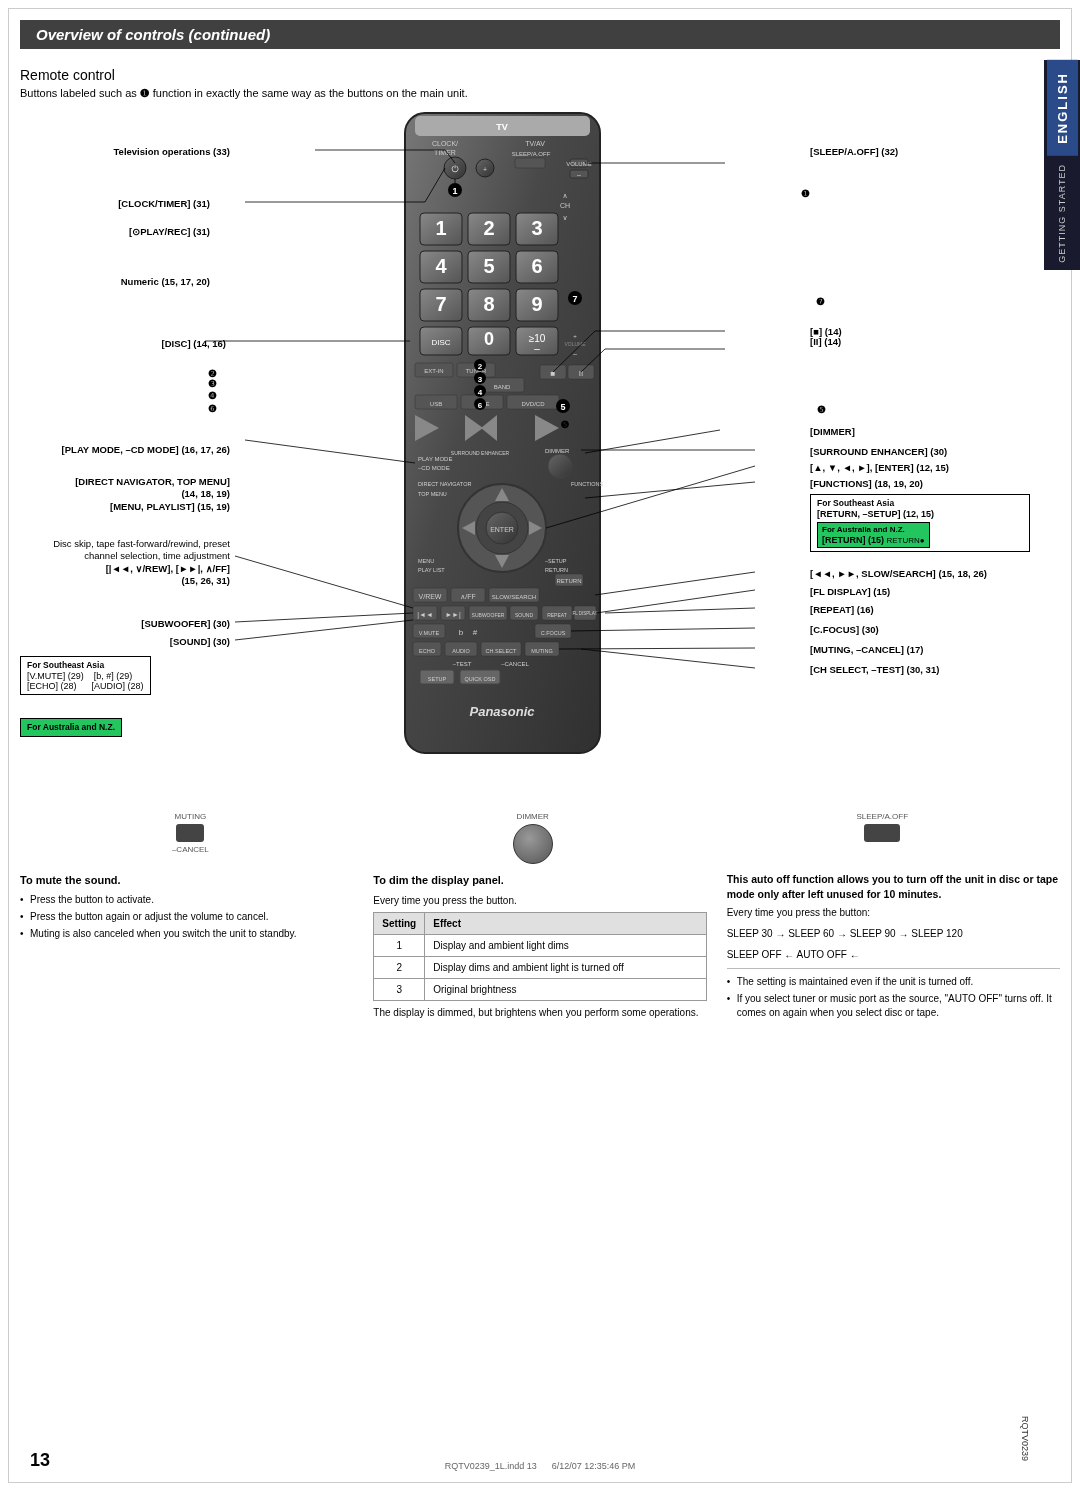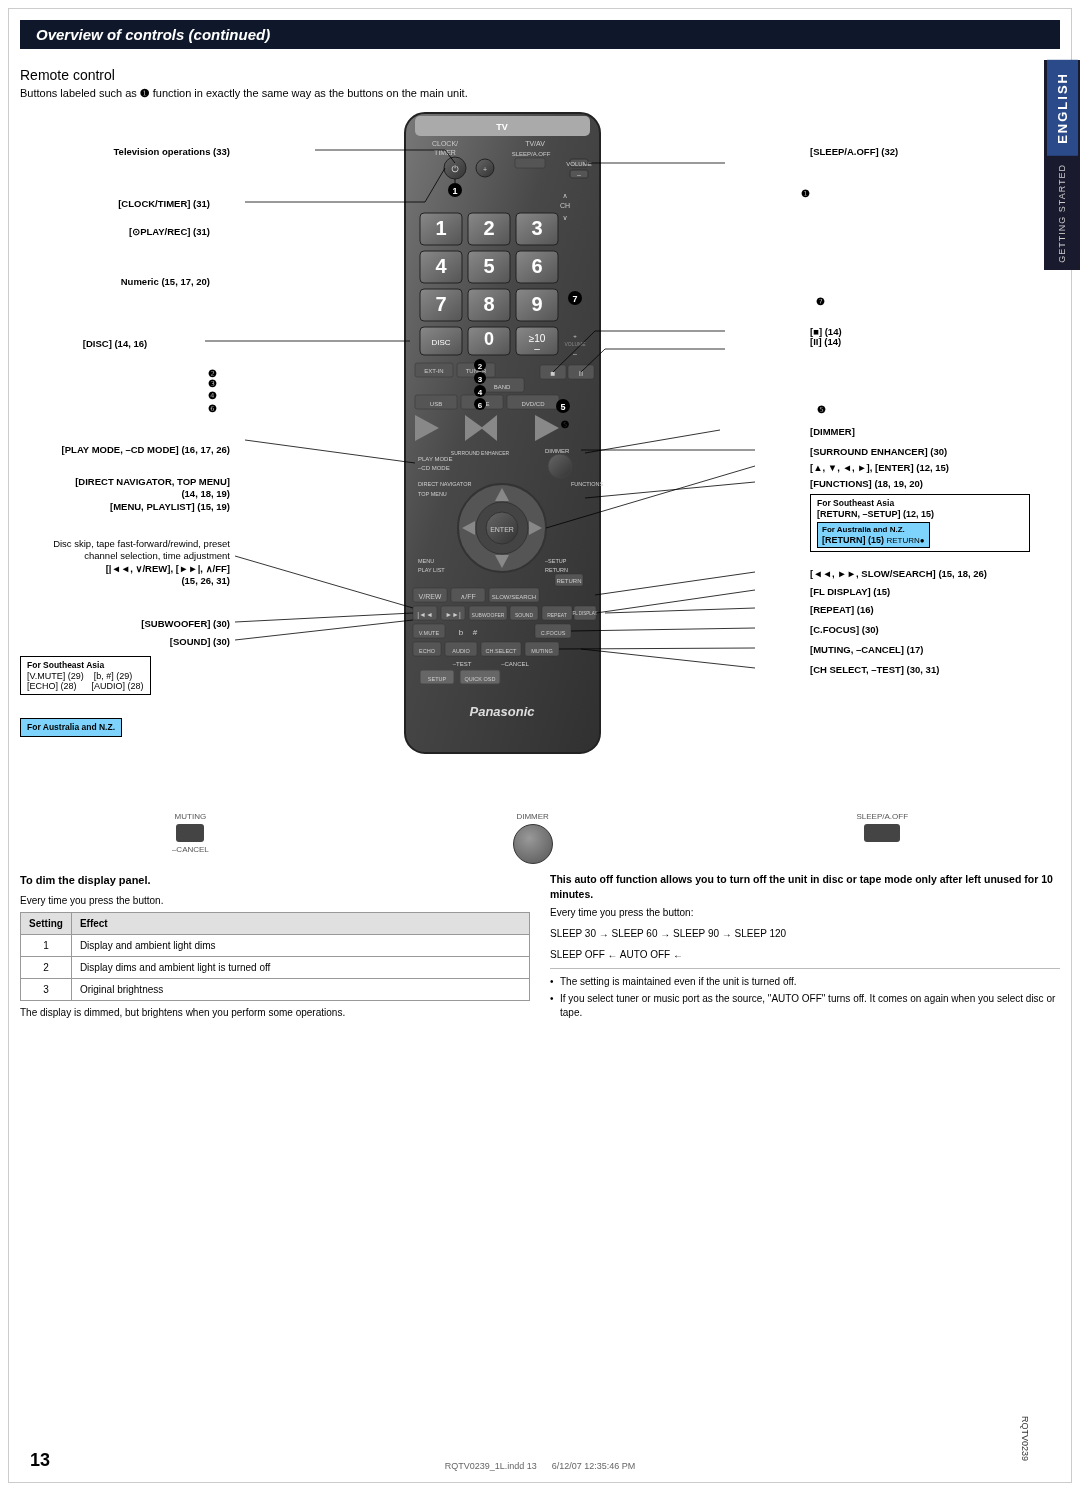--- a/index.html
+++ b/index.html
@@ -16,21 +16,21 @@
     
     .page-border {
       position: absolute;
       top: 8px; left: 8px; right: 8px; bottom: 8px;
       border: 1px solid #ccc;
       pointer-events: none;
     }
 
     
     .header-bar {
-      background: #0f172a;
+      background: #404040;
       margin: 20px 20px 0 20px;
       padding: 6px 16px;
     }
     .header-bar span {
       color: #fff;
       font-style: italic;
       font-weight: bold;
       font-size: 15px;
     }
 
@@ -94,21 +94,21 @@
     .callout-box {
       border: 1.5px solid #000;
       padding: 3px 6px;
       font-size: 9px;
       display: inline-block;
     }
     .callout-box.southeast-asia {
       background: #fff;
     }
     .callout-box.australia {
-      background: #7dd3fc;
+      background: #22c55e;
     }
     .callout-box-title {
       font-weight: bold;
       font-size: 8.5px;
       margin-bottom: 1px;
     }
 
     .bullet-list {
       list-style: none;
       padding: 0;
@@ -321,21 +321,21 @@
     </div>
 
     <div class="label-left" style="top:118px; left:0; width:190px;">
       <span class="label-bold">[⊙PLAY/REC] (31)</span>
     </div>
 
     <div class="label-left" style="top:168px; left:0; width:190px;">
       <span class="label-bold">Numeric (15, 17, 20)</span>
     </div>
 
-    <div class="label-left" style="top:230px; left:0; width:190px;text-align:center;">
+    <div class="label-left" style="top:230px; left:16px; width:190px;">
       <span class="label-bold">[DISC] (14, 16)</span>
     </div>
 
     <div style="position:absolute; top:270px; left:188px; font-size:10px; font-weight:bold;">❸</div>
     <div style="position:absolute; top:282px; left:188px; font-size:10px; font-weight:bold;">❹</div>
     <div style="position:absolute; top:260px; left:188px; font-size:10px; font-weight:bold;">❷</div>
     <div style="position:absolute; top:295px; left:188px; font-size:10px; font-weight:bold;">❻</div>
 
     <div class="label-left" style="top:336px; left:0; width:210px;">
       <span class="label-bold">[PLAY MODE, –CD MODE] (16, 17, 26)</span>
@@ -694,20 +694,28 @@
     <div class="dimmer-circle"></div>
   </div>
   <div class="small-fig">
     <div style="font-size:8px; color:#555;">SLEEP/A.OFF</div>
     <div class="sleep-rect"></div>
   </div>
 </div>
 
 <div class="bottom-info-area">
 
+  <div class="info-box">
+    <div class="info-box-title">To mute the sound.</div>
+    <ul class="bullet-list">
+      <li>Press the button to activate.</li>
+      <li>Press the button again or adjust the volume to cancel.</li>
+      <li>Muting is also canceled when you switch the unit to standby.</li>
+    </ul>
+  </div>
 
   <div class="info-box">
     <div class="info-box-title">To dim the display panel.</div>
     <div class="info-box-subtitle">Every time you press the button.</div>
     <table class="setting-table">
       <thead>
         <tr>
           <th>Setting</th>
           <th>Effect</th>
         </tr>

